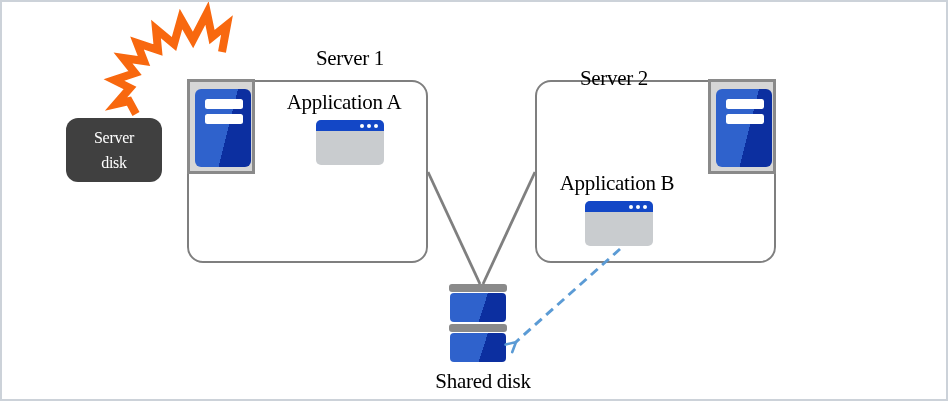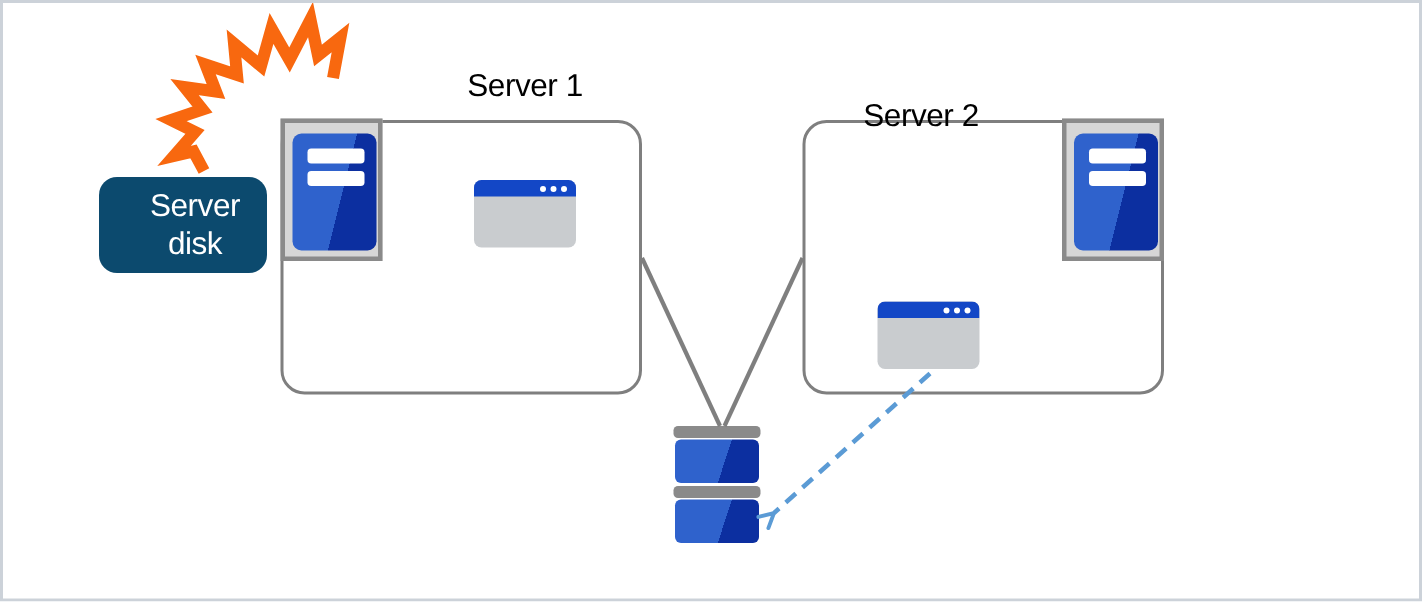--- a/index.html
+++ b/index.html
@@ -1,19 +1,19 @@
 <!DOCTYPE html>
 <html><head>
 <meta charset="utf-8">
 <style>
   html,body{margin:0;padding:0;background:#fff;}
   .canvas{
     position:relative;width:948px;height:401px;box-sizing:border-box;
     background:#ffffff;border:2px solid #ccd2d9;overflow:hidden;
-    font-family:Liberation Sans, sans-serif;
+    font-family:Liberation Serif, serif;
   }
   .label{
     position:absolute;color:#000;font-size:21px;line-height:24px;
     letter-spacing:-0.3px;white-space:nowrap;transform:translateX(-50%);
   }
   .lbl-server1{left:348px;top:44px;}
   .lbl-server2{left:612px;top:44px;margin-top:20px;}
   .lbl-appA{left:342px;top:88px;}
   .lbl-appB{left:615px;top:169px;}
   .lbl-disk{left:481px;top:367px;}
@@ -55,22 +55,22 @@
 
   .disk{position:absolute;left:447px;top:282px;width:58px;}
   .disk .cap{height:8px;border-radius:3px;background:#8a8a8a;}
   .disk .platter{
     height:29px;margin:1px 1px 2px 1px;border-radius:4px;
     background:linear-gradient(108deg,#2f62cc 58%,#0c2fa0 58%);
   }
 
   .callout{
     position:absolute;left:64px;top:116px;width:96px;height:64px;border-radius:12px;
-    background:#0c4a6e;color:#ffffff;display:flex;flex-direction:column;
-    align-items:center;justify-content:center;font-size:21px;line-height:25px;letter-spacing:-0.3px;padding-left:16px;
+    background:#404040;color:#ffffff;display:flex;flex-direction:column;
+    align-items:center;justify-content:center;font-size:16px;line-height:25px;letter-spacing:-0.3px;
   }
 
   svg.overlay{position:absolute;left:0;top:0;pointer-events:none;}
 </style>
 </head>
 <body>
 
 <div class="canvas">
 
   <div class="group-box server1"></div>
@@ -106,20 +106,23 @@
 
   <div class="disk">
     <div class="cap"></div>
     <div class="platter"></div>
     <div class="cap"></div>
     <div class="platter"></div>
   </div>
 
   <div class="label lbl-server1">Server 1</div>
   <div class="label lbl-server2">Server 2</div>
+  <div class="label lbl-appA">Application A</div>
+  <div class="label lbl-appB">Application B</div>
+  <div class="label lbl-disk">Shared disk</div>
 
   <div class="callout">
     <span>Server</span>
     <span>disk</span>
   </div>
 
   <svg class="overlay" width="948" height="401" viewBox="0 0 948 401">
     <defs>
       <marker id="arrowOpen" viewBox="0 0 14 14" refX="2.5" refY="7" markerWidth="14" markerHeight="14" orient="auto" markerUnits="userSpaceOnUse">
         <path d="M12,2 L2.5,7 L12,12" fill="none" stroke="#5b9bd5" stroke-width="2.6" stroke-linecap="round"></path>

